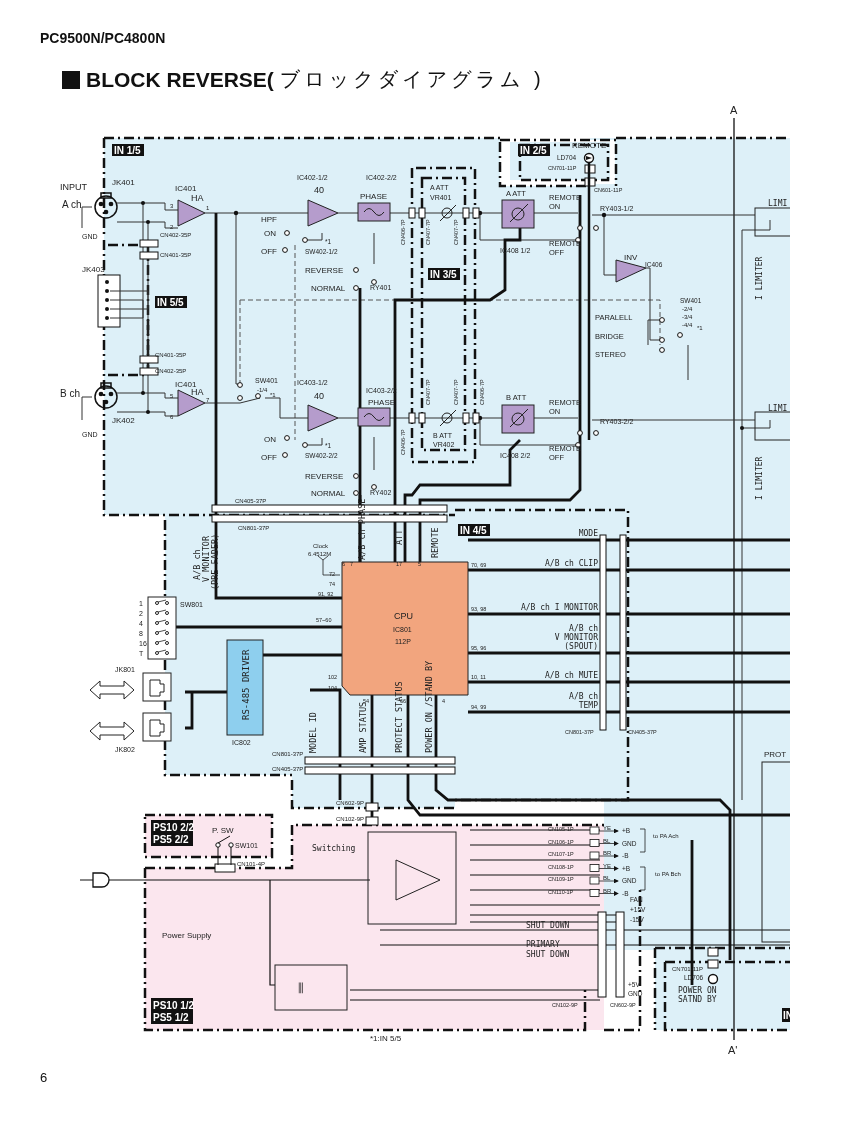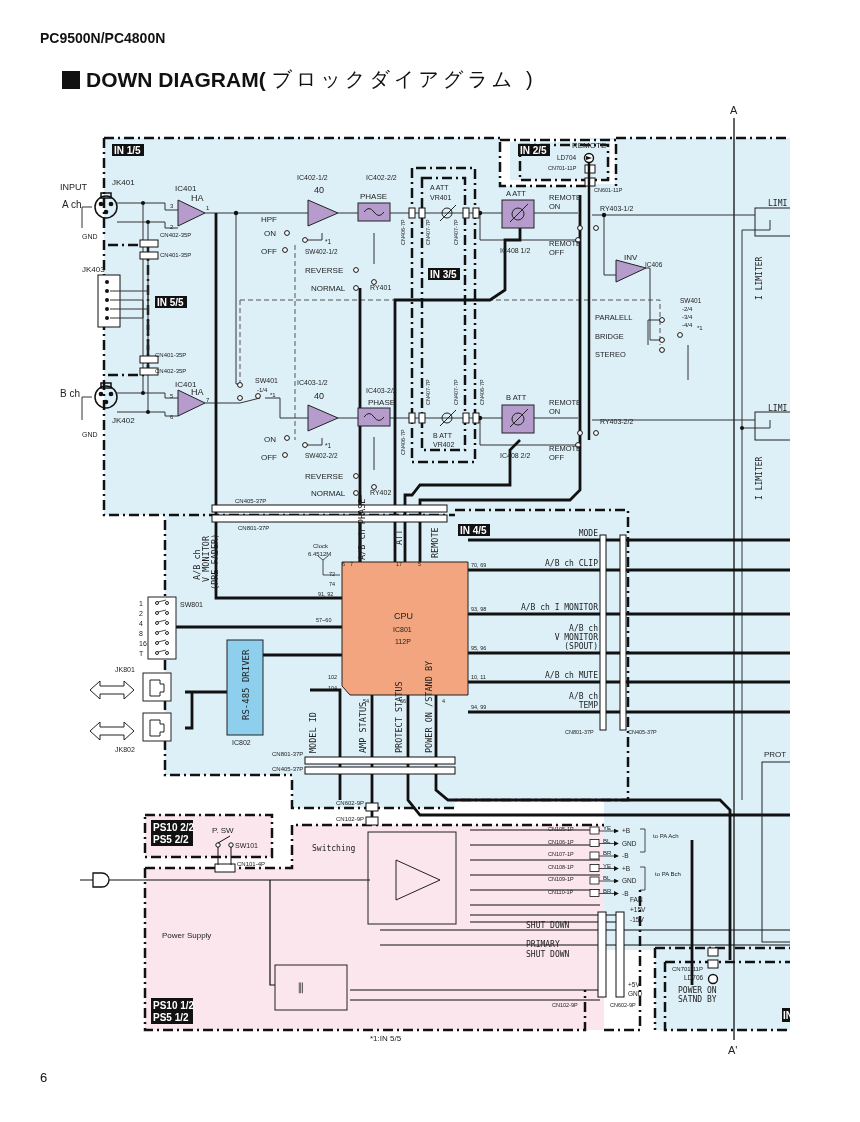--- a/index.html
+++ b/index.html
@@ -13,21 +13,21 @@
   .t{font-family:"Liberation Sans",sans-serif;fill:#222;}
   .m{font-family:"DejaVu Sans Mono",monospace;fill:#222;}
   .sec{font-family:"Liberation Sans",sans-serif;font-weight:bold;fill:#fff;}
 </style>
 </head>
 <body>
 
 <div class="model">PC9500N/PC4800N</div>
 <div class="title">
   <span class="sq"></span>
-  <span>DOWN DIAGRAM(</span>
+  <span>BLOCK REVERSE(</span>
   <span class="jp">ブロックダイアグラム )</span>
 </div>
 <div class="pagenum">6</div>
 
 <svg id="dg" width="860" height="1122" viewBox="0 0 860 1122">
   <defs>
     <marker id="arr" markerWidth="6" markerHeight="6" refX="5" refY="3" orient="auto">
       <path d="M0,0 L6,3 L0,6 z" fill="#111"></path>
     </marker>
     <clipPath id="pageclip">

